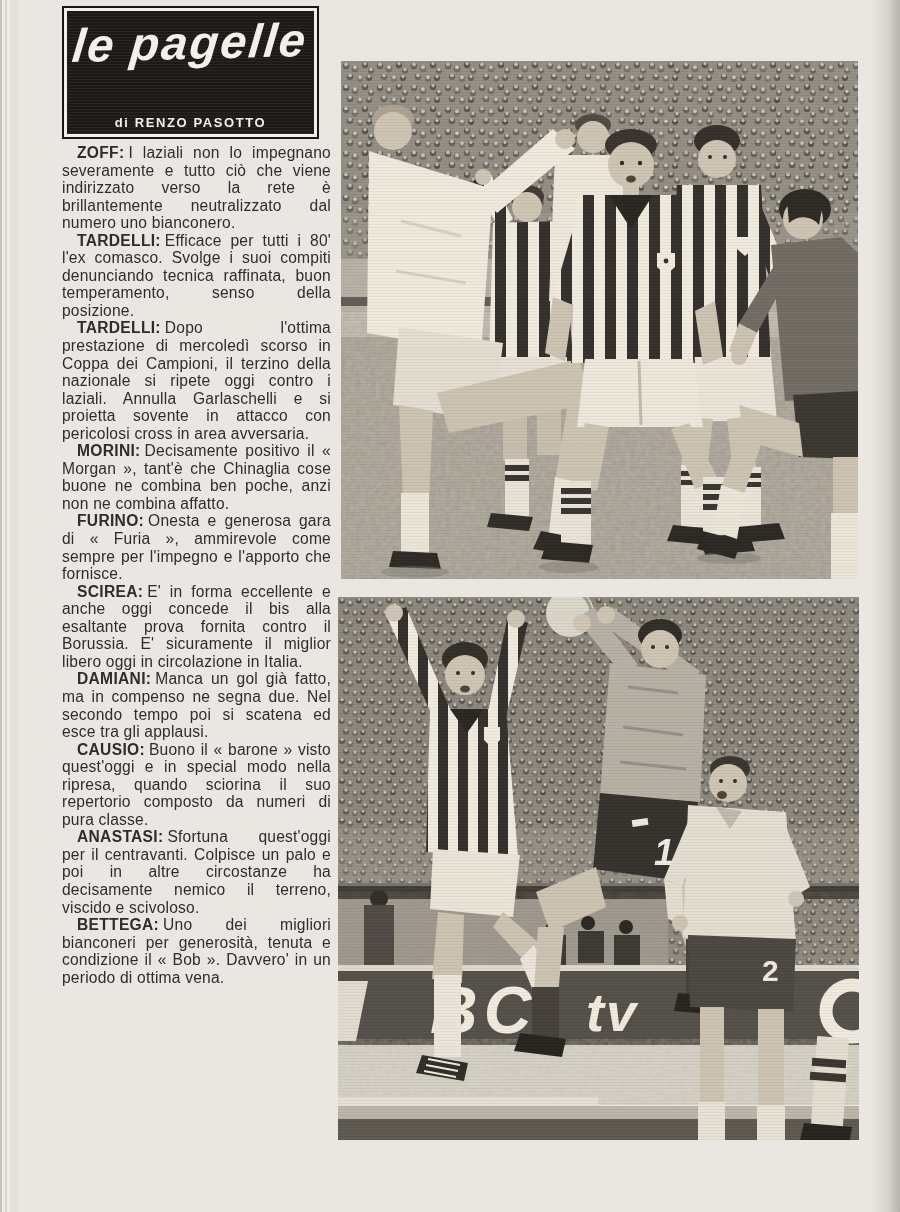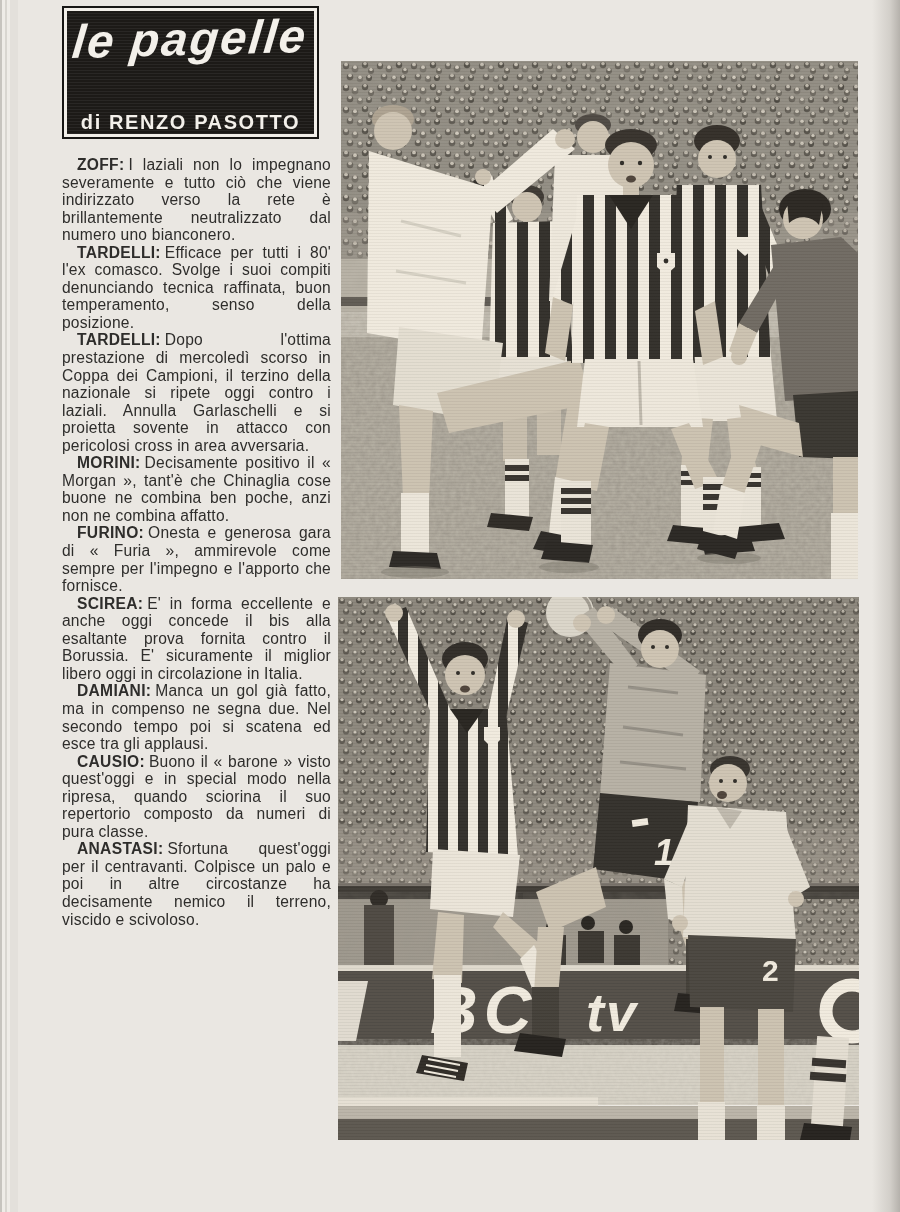--- a/index.html
+++ b/index.html
@@ -27,24 +27,24 @@
   .masthead-inner{
     width:100%;height:100%;background:#1c1a17;color:#f3f0ea;
     display:flex;flex-direction:column;align-items:center;justify-content:center;gap:9px;
     background-image:repeating-linear-gradient(0deg,rgba(255,255,255,0.06) 0 1px,rgba(0,0,0,0) 1px 3px);
   }
   .masthead-title{
     font-size:47px;font-weight:700;font-style:italic;line-height:1;
     letter-spacing:2px;transform:skewX(-7deg) rotate(-1.5deg);
     padding-top:4px;
   }
-  .masthead-byline{font-size:20px;font-weight:700;letter-spacing:1.6px;margin-top:40px;}
+  .masthead-byline{font-size:13px;font-weight:700;letter-spacing:1.6px;margin-top:40px;}
   
   .column{
-    position:absolute;left:62px;top:156px;width:269px;
+    position:absolute;left:62px;top:144px;width:269px;
     color:#2e2d2b;font-size:15.6px;line-height:17.55px;
     text-align:justify;letter-spacing:0.2px;
   }
   .para{margin:0;text-indent:15px;}
   .label{font-weight:700;margin-right:4px;letter-spacing:0.3px;}
   
   .photo{position:absolute;margin:0;filter:sepia(0.10) contrast(0.97) brightness(1.01);}
   .photo svg{display:block;}
   .photo::after{
     content:"";position:absolute;inset:0;pointer-events:none;
@@ -70,20 +70,21 @@
   <div class="column">
     <p class="para"><b class="label">ZOFF:</b><span>I laziali non lo impegnano severamente e tutto ciò che viene indirizzato verso la rete è brillantemente neutralizzato dal numero uno bianconero.</span></p>
     <p class="para"><b class="label">TARDELLI:</b><span>Efficace per tutti i 80' l'ex comasco. Svolge i suoi compiti denunciando tecnica raffinata, buon temperamento, senso della posizione.</span></p>
     <p class="para"><b class="label">TARDELLI:</b><span>Dopo l'ottima prestazione di mercoledì scorso in Coppa dei Campioni, il terzino della nazionale si ripete oggi contro i laziali. Annulla Garlaschelli e si proietta sovente in attacco con pericolosi cross in area avversaria.</span></p>
     <p class="para"><b class="label">MORINI:</b><span>Decisamente positivo il « Morgan », tant'è che Chinaglia cose buone ne combina ben poche, anzi non ne combina affatto.</span></p>
     <p class="para"><b class="label">FURINO:</b><span>Onesta e generosa gara di « Furia », ammirevole come sempre per l'impegno e l'apporto che fornisce.</span></p>
     <p class="para"><b class="label">SCIREA:</b><span>E' in forma eccellente e anche oggi concede il bis alla esaltante prova fornita contro il Borussia. E' sicuramente il miglior libero oggi in circolazione in Italia.</span></p>
     <p class="para"><b class="label">DAMIANI:</b><span>Manca un gol già fatto, ma in compenso ne segna due. Nel secondo tempo poi si scatena ed esce tra gli applausi.</span></p>
     <p class="para"><b class="label">CAUSIO:</b><span>Buono il « barone » visto quest'oggi e in special modo nella ripresa, quando sciorina il suo repertorio composto da numeri di pura classe.</span></p>
     <p class="para"><b class="label">ANASTASI:</b><span>Sfortuna quest'oggi per il centravanti. Colpisce un palo e poi in altre circostanze ha decisamente nemico il terreno, viscido e scivoloso.</span></p>
+    <p class="para"><b class="label">BETTEGA:</b><span>Uno dei migliori bianconeri per generosità, tenuta e condizione il « Bob ». Davvero' in un periodo di ottima vena.</span></p>
   </div>
 
   <figure class="photo photo-top">
     <svg width="517" height="518" viewBox="0 0 517 518" xmlns="http://www.w3.org/2000/svg">
       <defs>
         <pattern id="st1" width="22" height="22" patternUnits="userSpaceOnUse">
           <rect width="22" height="22" fill="#e9e6df"></rect>
             <rect width="11" height="22" fill="#2e2b27"></rect>
         </pattern>
         <pattern id="crowdP" width="34" height="22" patternUnits="userSpaceOnUse">

